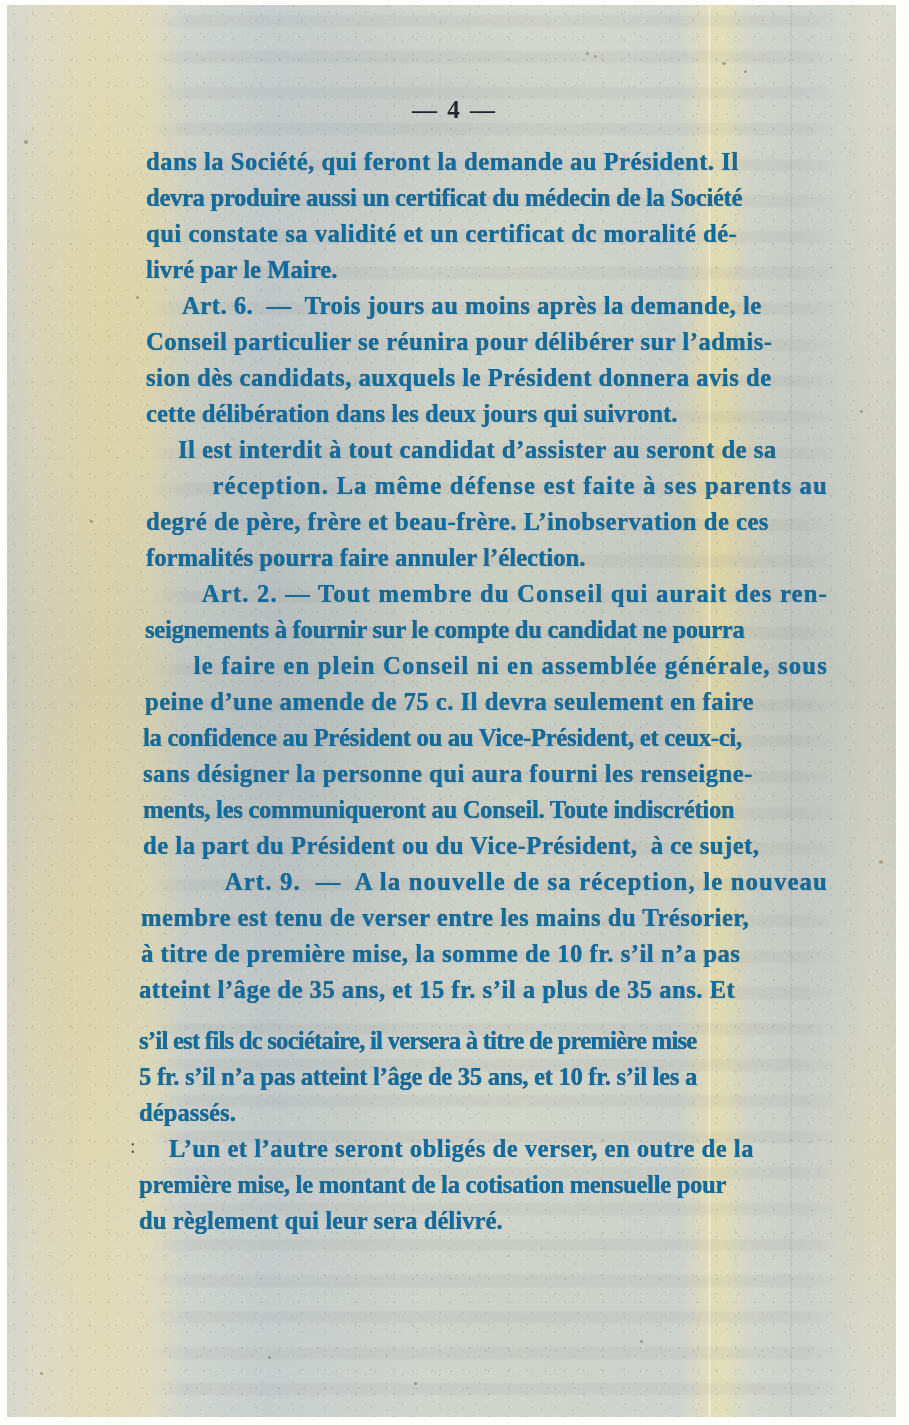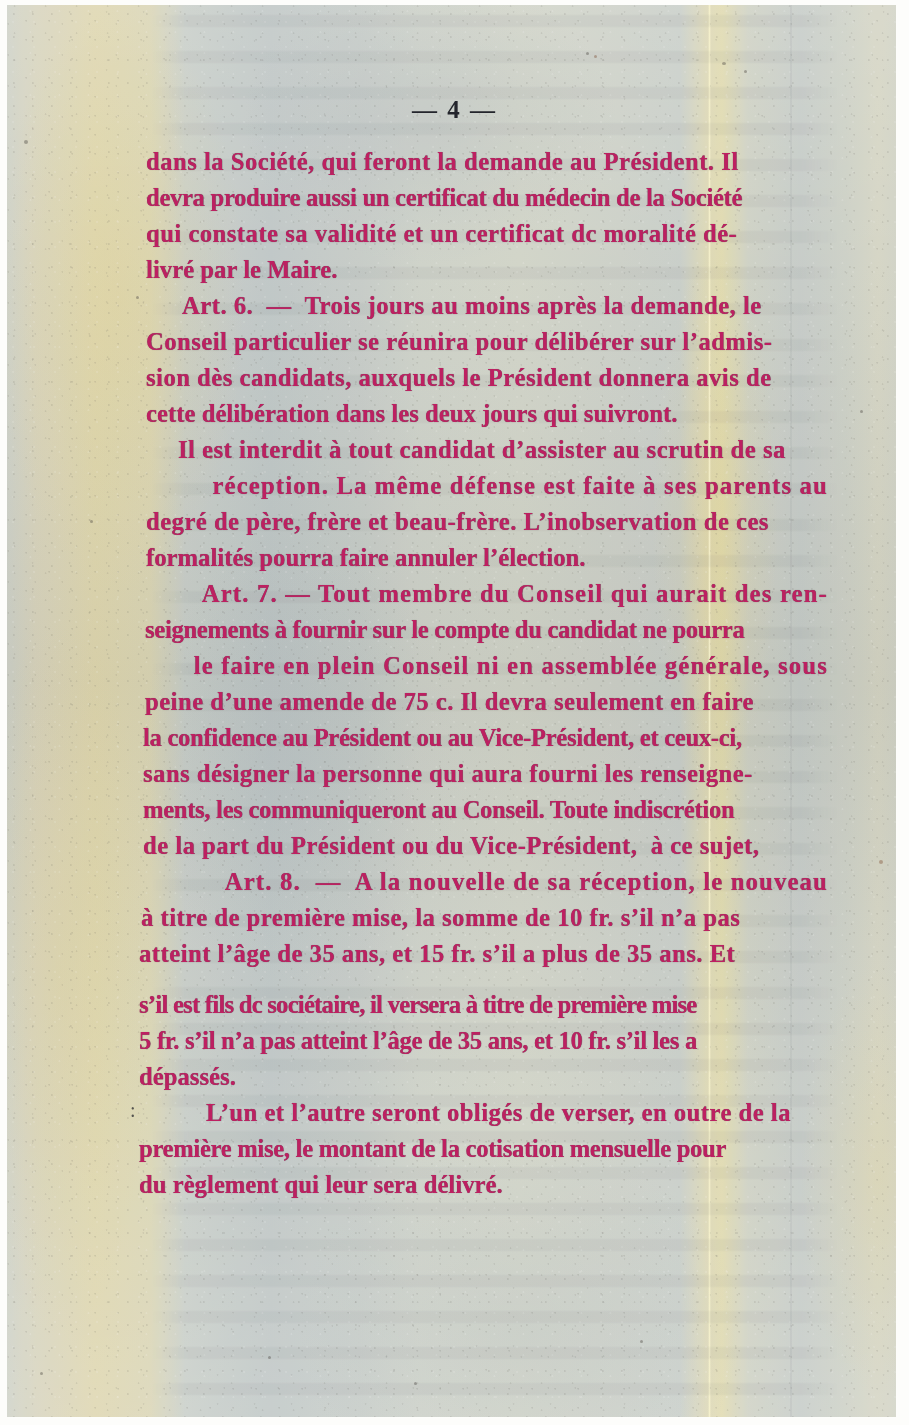--- a/index.html
+++ b/index.html
@@ -158,21 +158,21 @@
     left: 146px;
     top: 144px;
     width: 682px;
   }
 
   .ln {
     position: relative;
     height: 36px;
     line-height: 36px;
     font-size: 24.5px;
-    color: #be185d;
+    color: #0369a1;
     white-space: pre;
     font-weight: 600;
     letter-spacing: 0.1px;
     text-shadow:
       0 0 0.7px rgba(22,24,31,0.55),
       0.4px 0.3px 0.6px rgba(40,44,54,0.30);
   }
 
   
   .ln.j     { letter-spacing: 0.55px; }
@@ -270,49 +270,50 @@
       </div>
 
       <div>
         <div class="ln j" style="padding-left:36px;">Art. 6.  —  Trois jours au moins après la demande, le</div>
         <div class="ln j">Conseil particulier se réunira pour délibérer sur l’admis-</div>
         <div class="ln j">sion dès candidats, auxquels le Président donnera avis de</div>
         <div class="ln">cette délibération dans les deux jours qui suivront.</div>
       </div>
 
       <div>
-        <div class="ln j" style="padding-left:32px;">Il est interdit à tout candidat d’assister au scrutin de sa</div>
+        <div class="ln j" style="padding-left:32px;">Il est interdit à tout candidat d’assister au seront de sa</div>
         <div class="ln jj">réception. La même défense est faite à ses parents au</div>
         <div class="ln j">degré de père, frère et beau-frère. L’inobservation de ces</div>
         <div class="ln">formalités pourra faire annuler l’élection.</div>
       </div>
 
       <div>
-        <div class="ln jj  sk1" style="padding-left:36px;">Art. 7. — Tout membre du Conseil qui aurait des ren-</div>
+        <div class="ln jj  sk1" style="padding-left:36px;">Art. 2. — Tout membre du Conseil qui aurait des ren-</div>
         <div class="ln tight sk1">seignements à fournir sur le compte du candidat ne pourra</div>
         <div class="ln jj  sk1">le faire en plein Conseil ni en assemblée générale, sous</div>
         <div class="ln j   sk1">peine d’une amende de 75 c. Il devra seulement en faire</div>
         <div class="ln tight sk2">la confidence au Président ou au Vice-Président, et ceux-ci,</div>
         <div class="ln j   sk2">sans désigner la personne qui aura fourni les renseigne-</div>
         <div class="ln tight sk2">ments, les communiqueront au Conseil. Toute indiscrétion</div>
         <div class="ln j   sk2">de la part du Président ou du Vice-Président,  à ce sujet,</div>
       </div>
 
       <div>
-        <div class="ln jj  sk3" style="padding-left:30px;">Art. 8.  —  A la nouvelle de sa réception, le nouveau</div>
+        <div class="ln jj  sk3" style="padding-left:30px;">Art. 9.  —  A la nouvelle de sa réception, le nouveau</div>
+        <div class="ln j   sk3">membre est tenu de verser entre les mains du Trésorier,</div>
         <div class="ln j   sk3">à titre de première mise, la somme de 10 fr. s’il n’a pas</div>
         <div class="ln j   sk4">atteint l’âge de 35 ans, et 15 fr. s’il a plus de 35 ans. Et</div>
         <div class="ln tight2 sk4">s’il est fils dc sociétaire, il versera à titre de première mise</div>
         <div class="ln tight sk4">5 fr. s’il n’a pas atteint l’âge de 35 ans, et 10 fr. s’il les a</div>
         <div class="ln     sk4">dépassés.</div>
       </div>
 
       <div style="position:relative;">
         <div class="margin-tick" style="left:-16px; top:4px;">:</div>
-        <div class="ln j   sk4" style="padding-left:30px;text-align:center;">L’un et l’autre seront obligés de verser, en outre de la</div>
+        <div class="ln j   sk4" style="padding-left:30px;">L’un et l’autre seront obligés de verser, en outre de la</div>
         <div class="ln tight sk4">première mise, le montant de la cotisation mensuelle pour</div>
         <div class="ln     sk4">du règlement qui leur sera délivré.</div>
       </div>
 
     </div>
   </div>
 
   <div id="soften"></div>
 
   <div class="scan-border left"></div>

